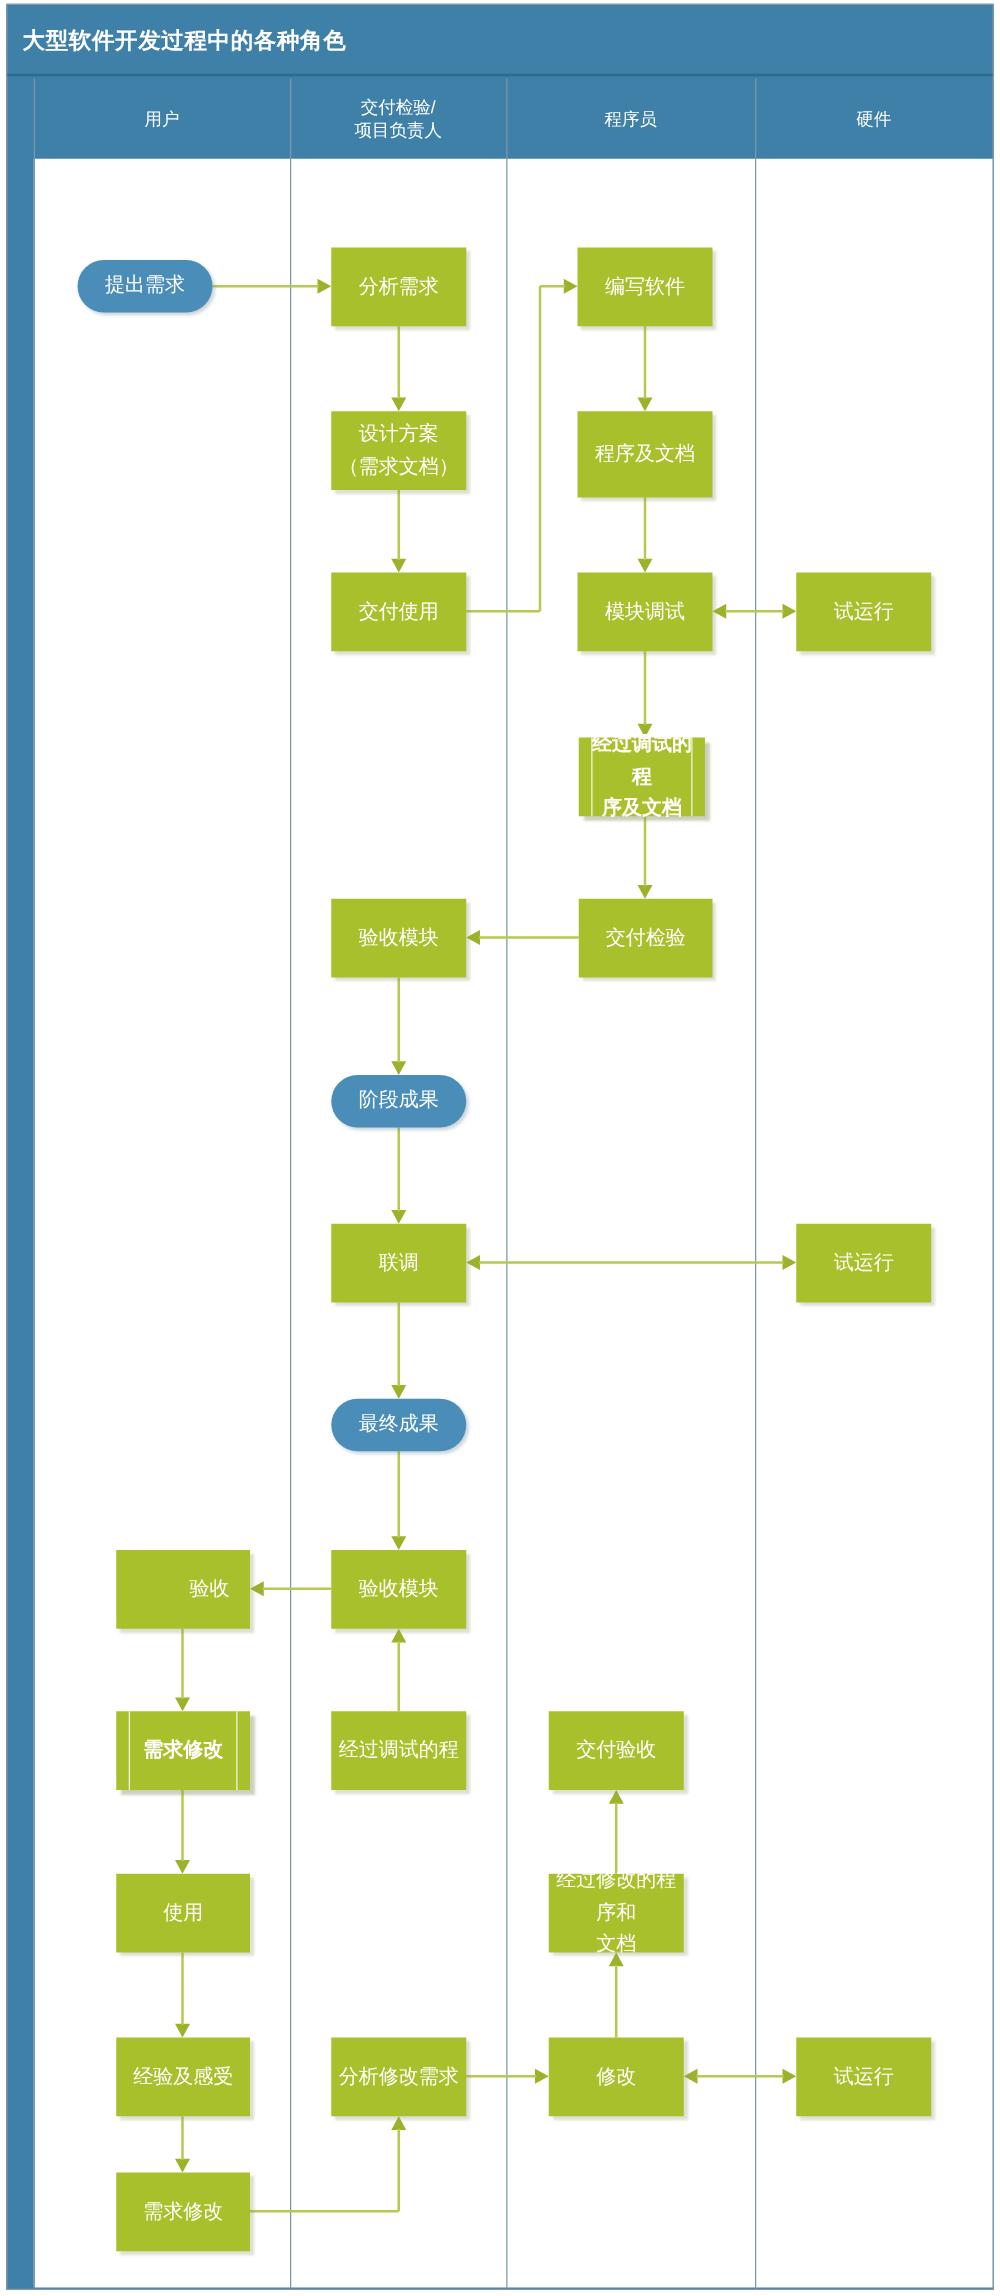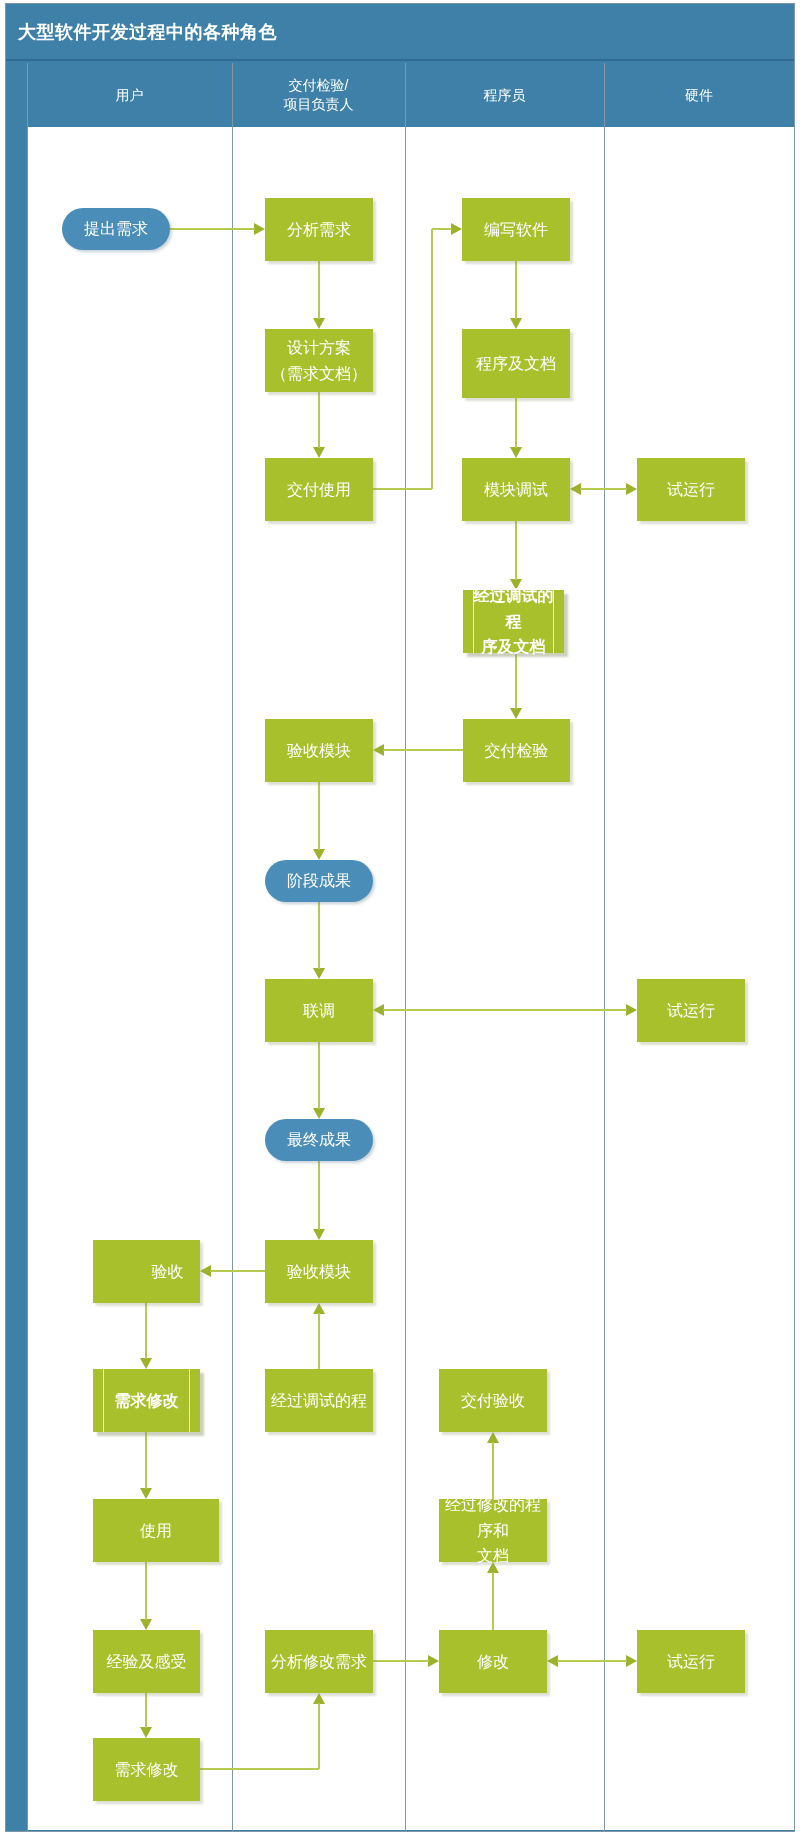--- a/index.html
+++ b/index.html
@@ -163,21 +163,21 @@
       <div class="node box" style="left: 463px; top: 719px; width: 107px; height: 63px;">交付检验</div>
       <div class="node pill" style="left: 265px; top: 860px; width: 108px; height: 42px;">阶段成果</div>
       <div class="node box" style="left: 265px; top: 979px; width: 108px; height: 63px;">联调</div>
       <div class="node box" style="left: 637px; top: 979px; width: 108px; height: 63px;">试运行</div>
       <div class="node pill" style="left: 265px; top: 1119px; width: 108px; height: 42px;">最终成果</div>
       <div class="node box" style="left: 93px; top: 1240px; width: 107px; height: 63px; padding-left: 48px;">验收</div>
       <div class="node box" style="left: 265px; top: 1240px; width: 108px; height: 63px;">验收模块</div>
       <div class="node subprocess" style="left: 93px; top: 1369px; width: 107px; height: 63px;">需求修改</div>
       <div class="node box" style="left: 265px; top: 1369px; width: 108px; height: 63px;">经过调试的程</div>
       <div class="node box" style="left: 439px; top: 1369px; width: 108px; height: 63px;">交付验收</div>
-      <div class="node box" style="left: 93px; top: 1499px; width: 126px; height: 63px;">使用</div>
+      <div class="node box" style="left: 93px; top: 1499px; width: 107px; height: 63px;">使用</div>
       <div class="node box" style="left: 439px; top: 1499px; width: 108px; height: 63px;">经过修改的程序和
 文档</div>
       <div class="node box" style="left: 93px; top: 1630px; width: 107px; height: 63px;">经验及感受</div>
       <div class="node box" style="left: 265px; top: 1630px; width: 108px; height: 63px;">分析修改需求</div>
       <div class="node box" style="left: 439px; top: 1630px; width: 108px; height: 63px;">修改</div>
       <div class="node box" style="left: 637px; top: 1630px; width: 108px; height: 63px;">试运行</div>
       <div class="node box" style="left: 93px; top: 1738px; width: 107px; height: 63px;">需求修改</div>
     </div>
 </div>
 

